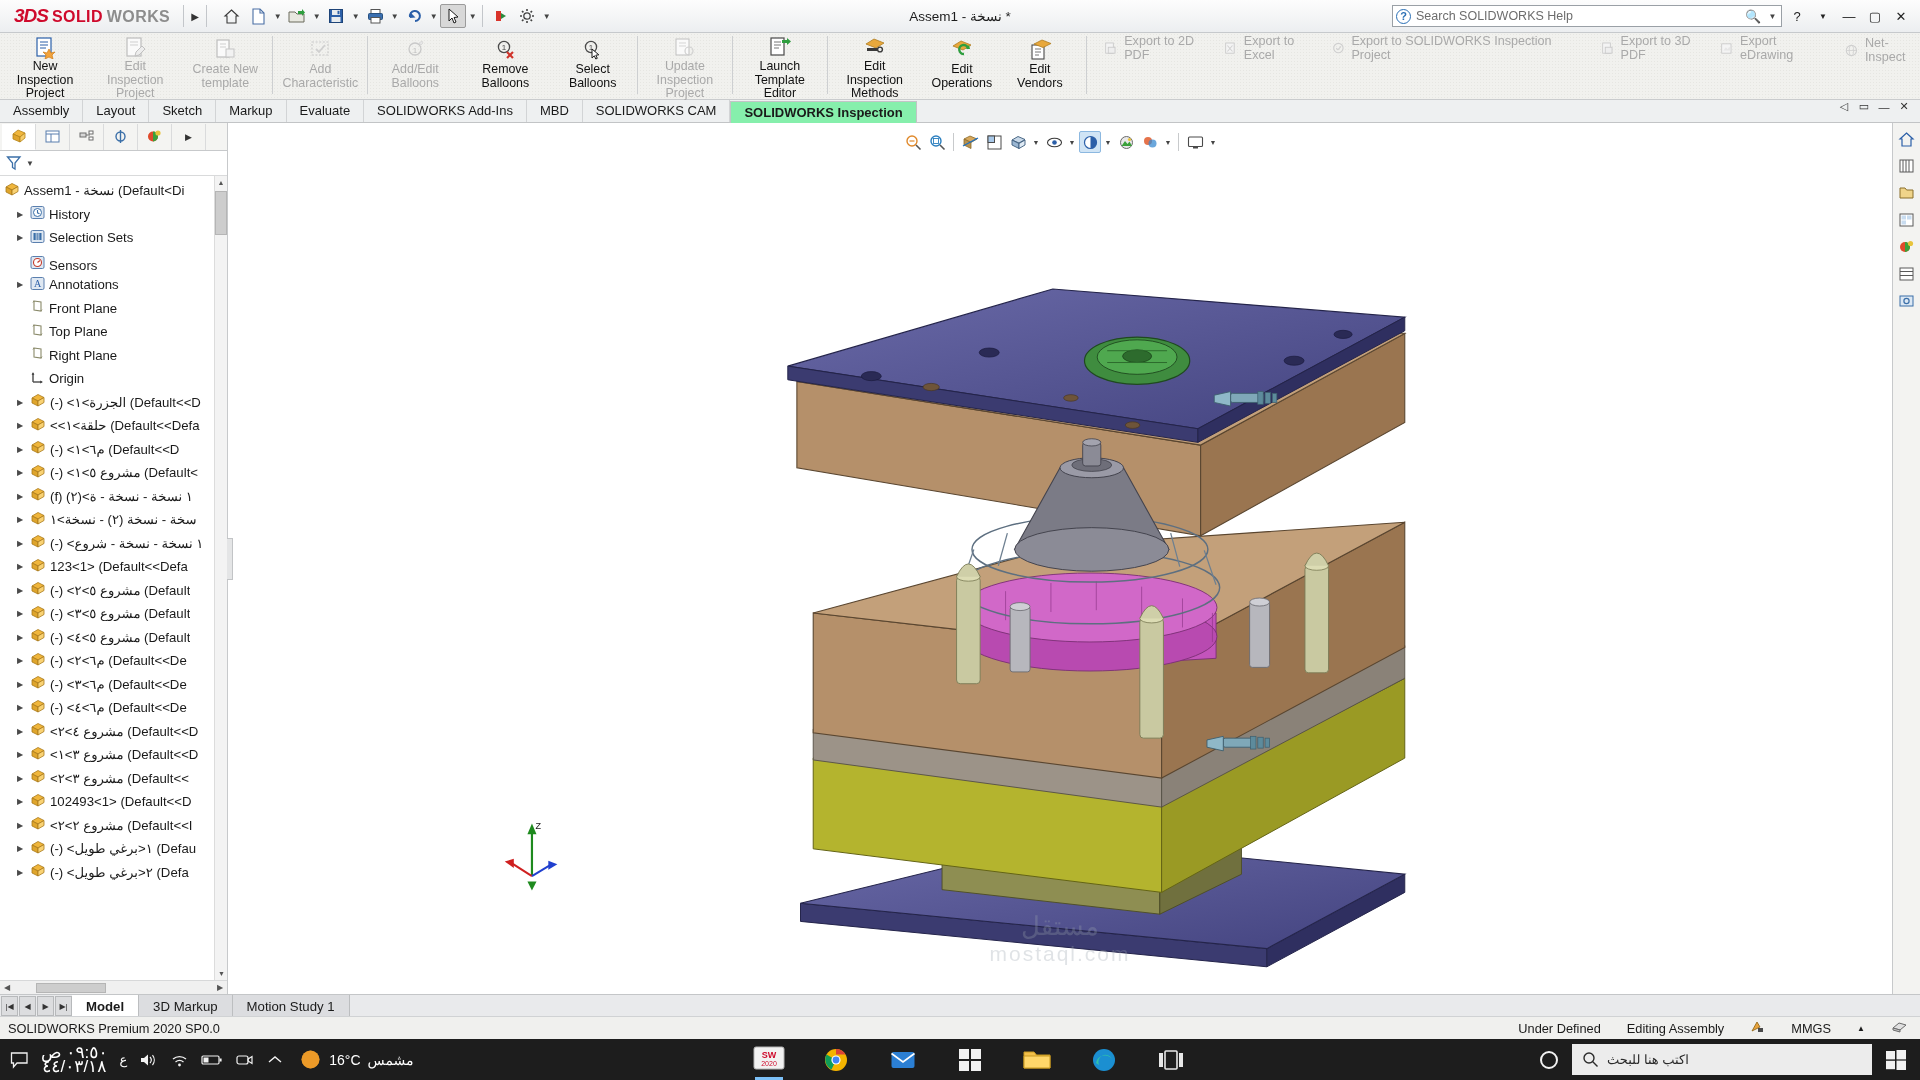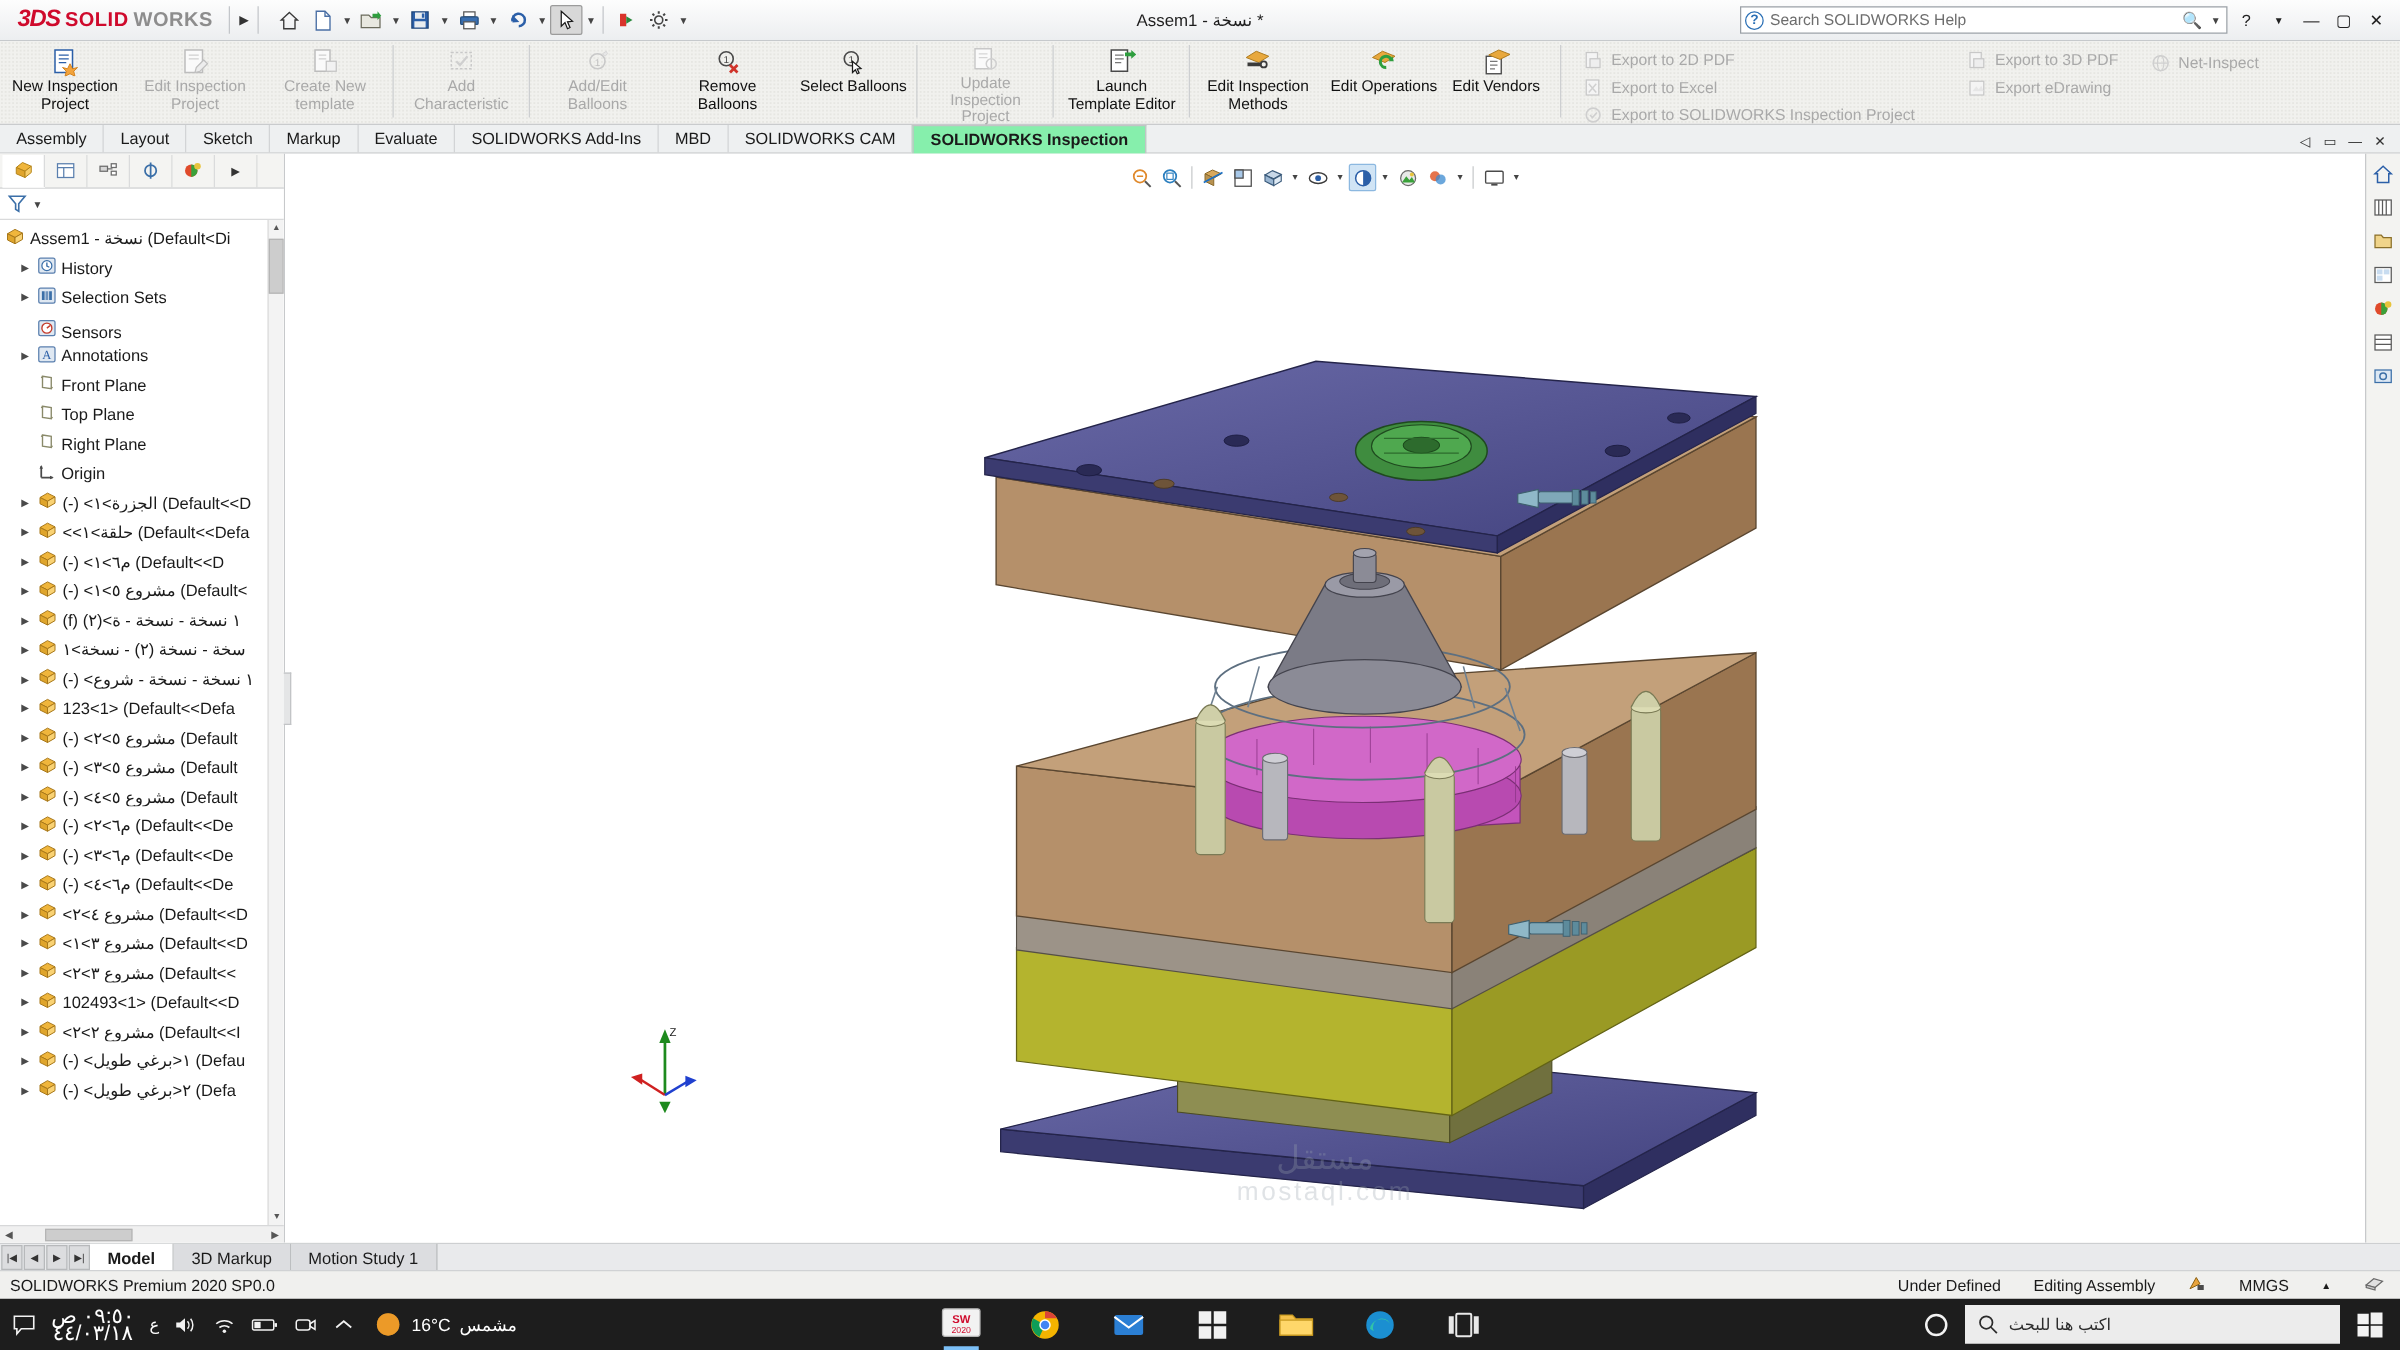--- a/index.html
+++ b/index.html
@@ -54,26 +54,26 @@
     background-size:3px 3px;
   }
   .rgroup { display:flex; align-items:flex-start; height:67px; }
   .rbtn { width:auto; min-width:58px; padding:3px 6px 0; display:flex; flex-direction:column;
           align-items:center; cursor:pointer; height:64px;}
   .rbtn.disabled { cursor:default; }
   .ricon { height:26px; display:flex; align-items:center; justify-content:center; margin-bottom:1px;}
   .rlabel { font-size:12.4px; line-height:13.5px; text-align:center; color:#111; max-width:92px;}
   .rbtn.disabled .rlabel { color:#a9a9a9; }
   .rsep { width:1px; height:58px; background:#cdcfd1; margin:3px 2px 0;}
-  .exports { display:flex; flex-direction:column; justify-content:center; padding:6px 0 0 16px; gap:4px;}
+  .exports { display:flex; flex-direction:row; justify-content:center; padding:6px 0 0 16px; gap:16px;}
   .exprow { display:flex; align-items:center; gap:7px; font-size:12.6px; color:#a9a9a9; height:18px;}
 
   
   .cmdtabs { height:23px; background:#eef0f1; border-bottom:1px solid #c2c4c6;
-             display:flex; align-items:flex-end; position:relative;}
+             display:flex; align-items:flex-start; position:relative;}
   .ctab { padding:2px 13px 3px; font-size:13px; color:#1a1a1a; cursor:pointer;
           border-right:1px solid #d2d4d6; line-height:17px;}
   .ctab.active { background:#86efac; font-weight:bold; border-top:1px solid #c2c4c6;
                  border-left:1px solid #c2c4c6; border-right:1px solid #c2c4c6;
                  position:relative; top:1px; }
   .ctab-right { margin-left:auto; display:flex; align-items:center; gap:4px; padding:0 8px 2px 0;}
   .ctab-right span { font-size:11px; color:#333; cursor:pointer; width:16px;text-align:center;}
 
   
   .main { flex:1; display:flex; position:relative; background:#fff; min-height:0;}

